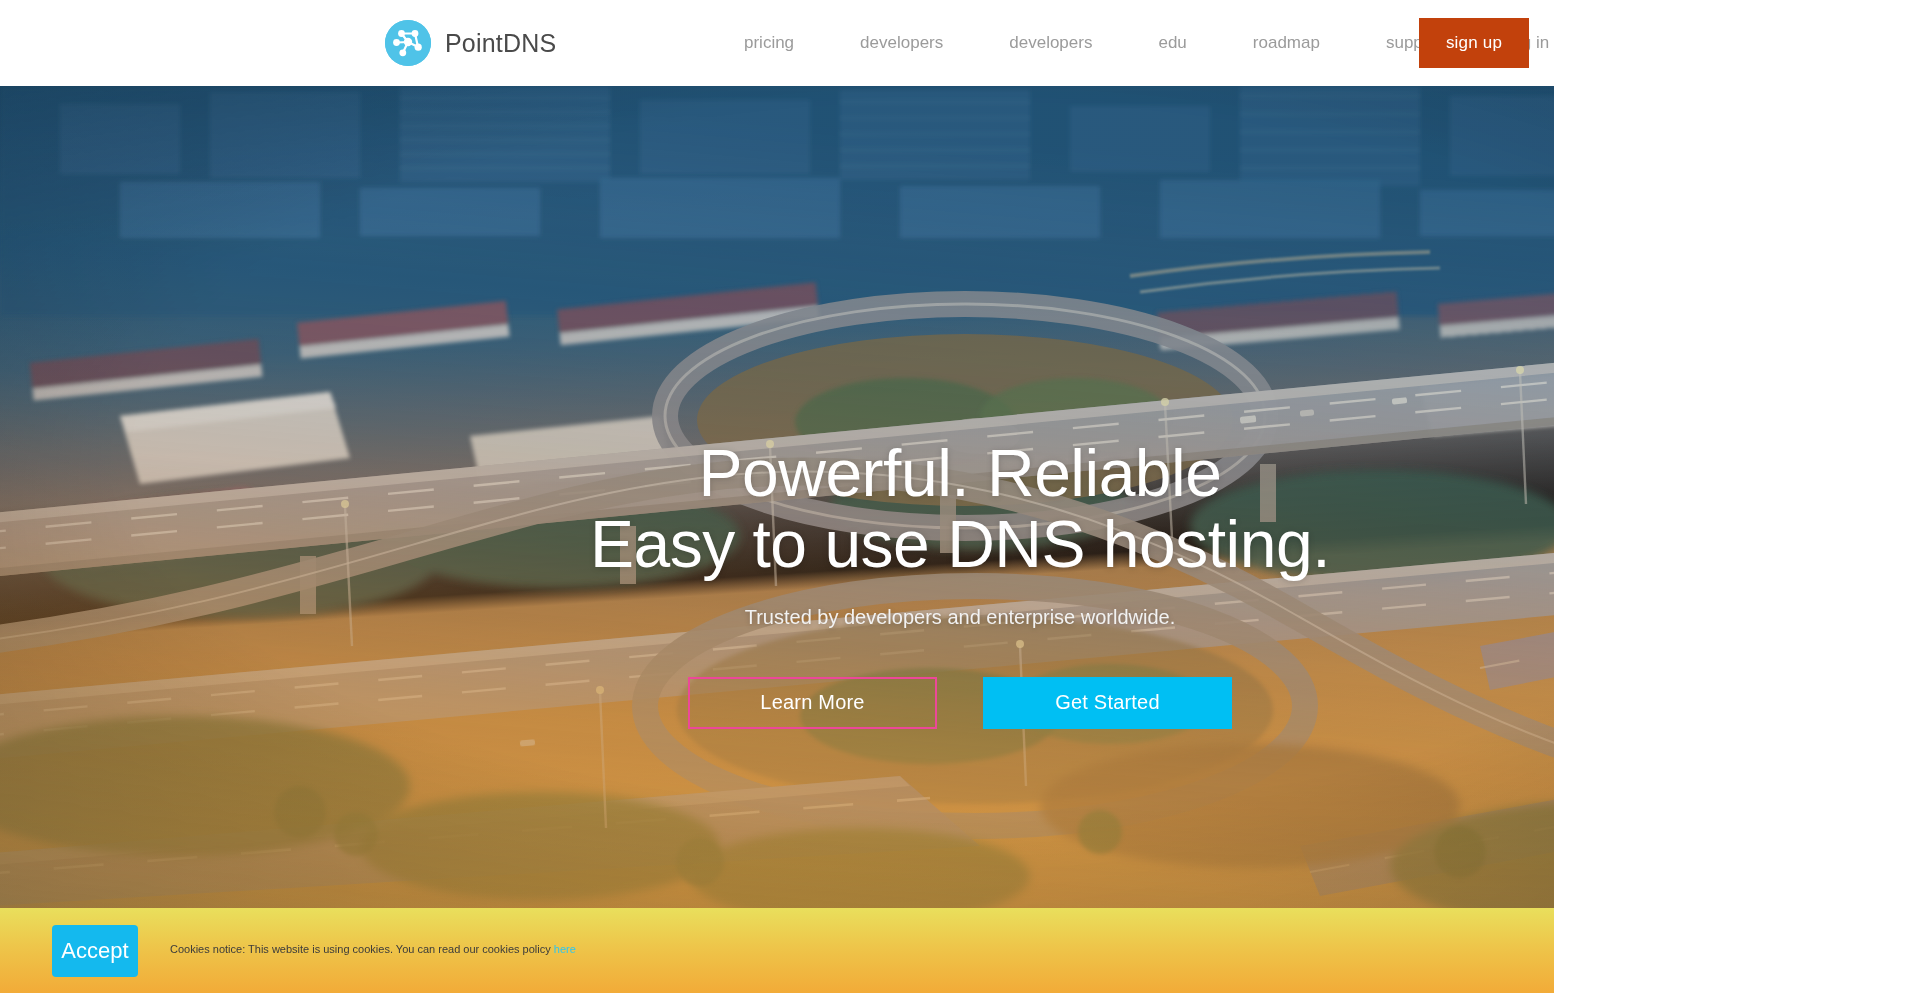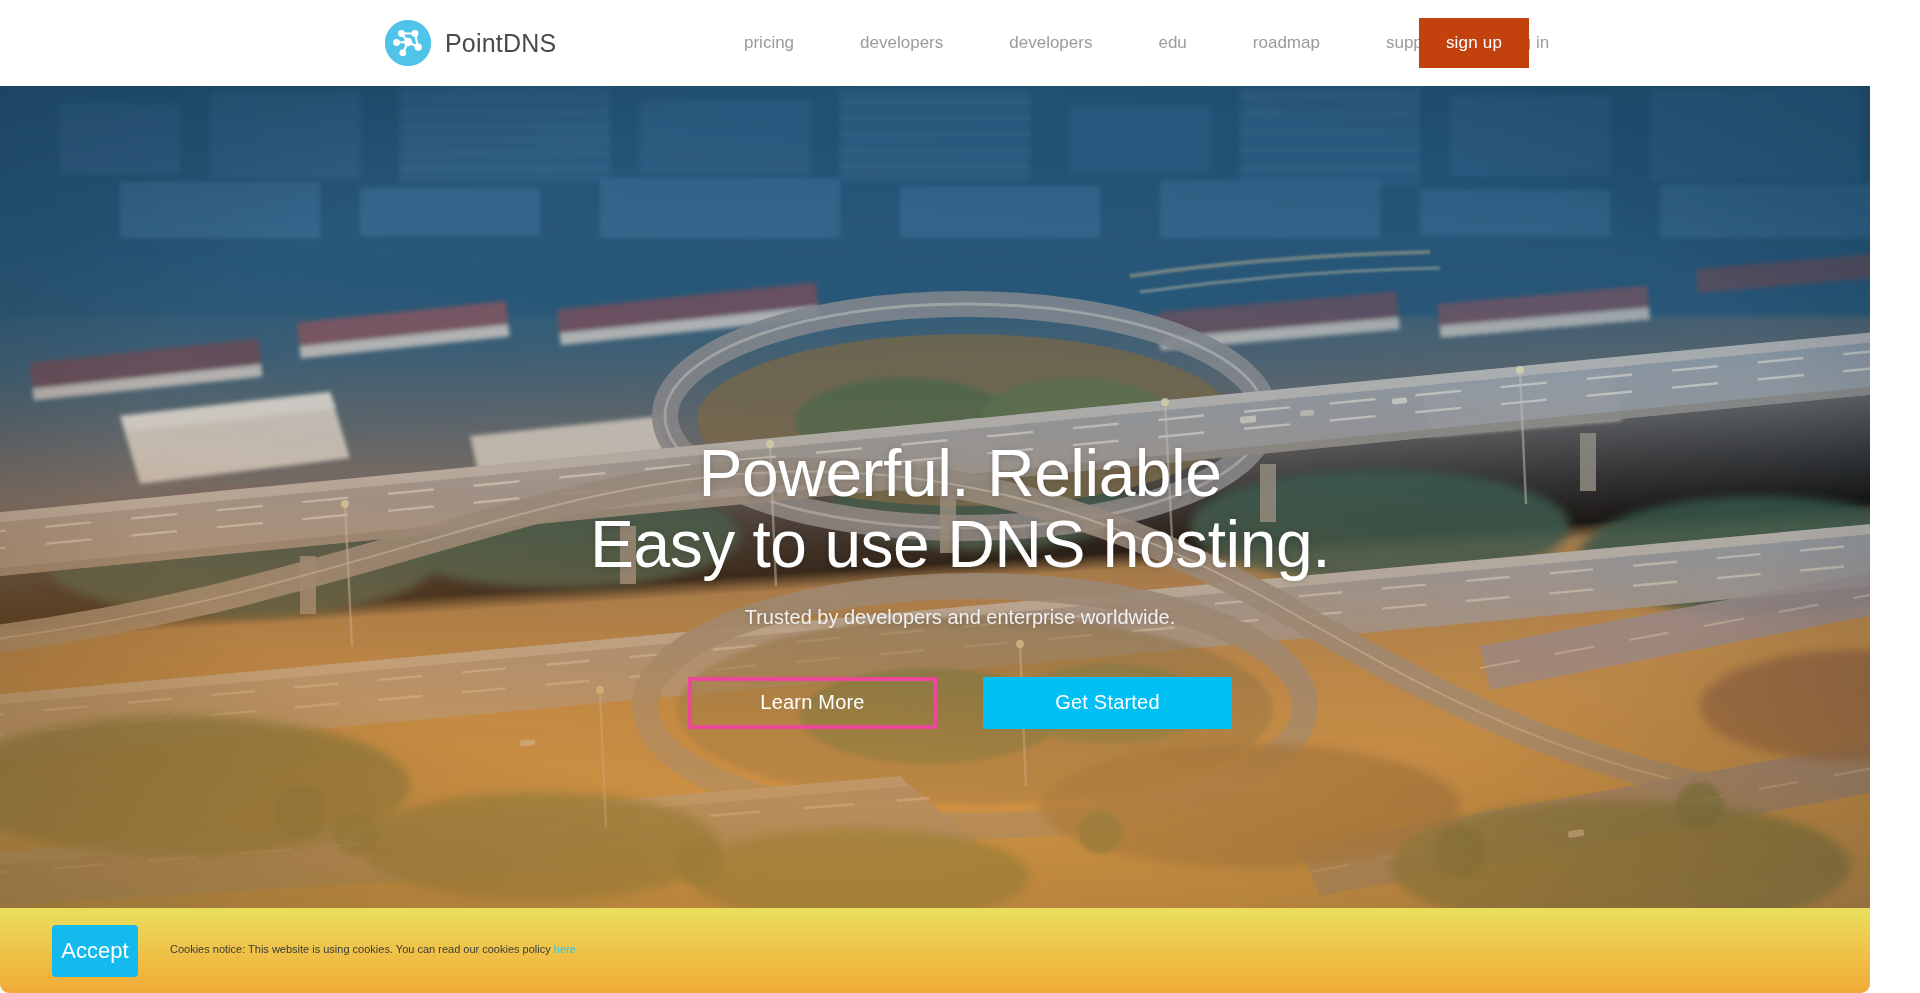--- a/index.html
+++ b/index.html
@@ -8,24 +8,23 @@
   html, body {
     width: 1920px;
     height: 993px;
     overflow: hidden;
     font-family: "Liberation Sans", sans-serif;
     background: #ffffff;
   }
 
   .page {
     position: relative;
-    width: 1870px;
+    width: 1554px;
     height: 993px;
     overflow: hidden;
-    border-radius: 9px;
   }
 
   
   .header {
     position: absolute;
     top: 0; left: 0;
     width: 1920px;
     height: 86px;
     background: #ffffff;
     display: flex;
@@ -149,21 +148,21 @@
   .hero-actions {
     margin-top: 48px;
     display: flex;
     align-items: center;
     gap: 46px;
   }
 
   .btn-learn {
     width: 249px;
     height: 52px;
-    border: 4px solid #ec4899;
+    border: 2px solid #ec4899;
     background: transparent;
     color: #ffffff;
     font-size: 20px;
     font-family: "Liberation Sans", sans-serif;
     font-weight: 300;
     cursor: pointer;
     letter-spacing: 0.2px;
   }
 
   .btn-started {

